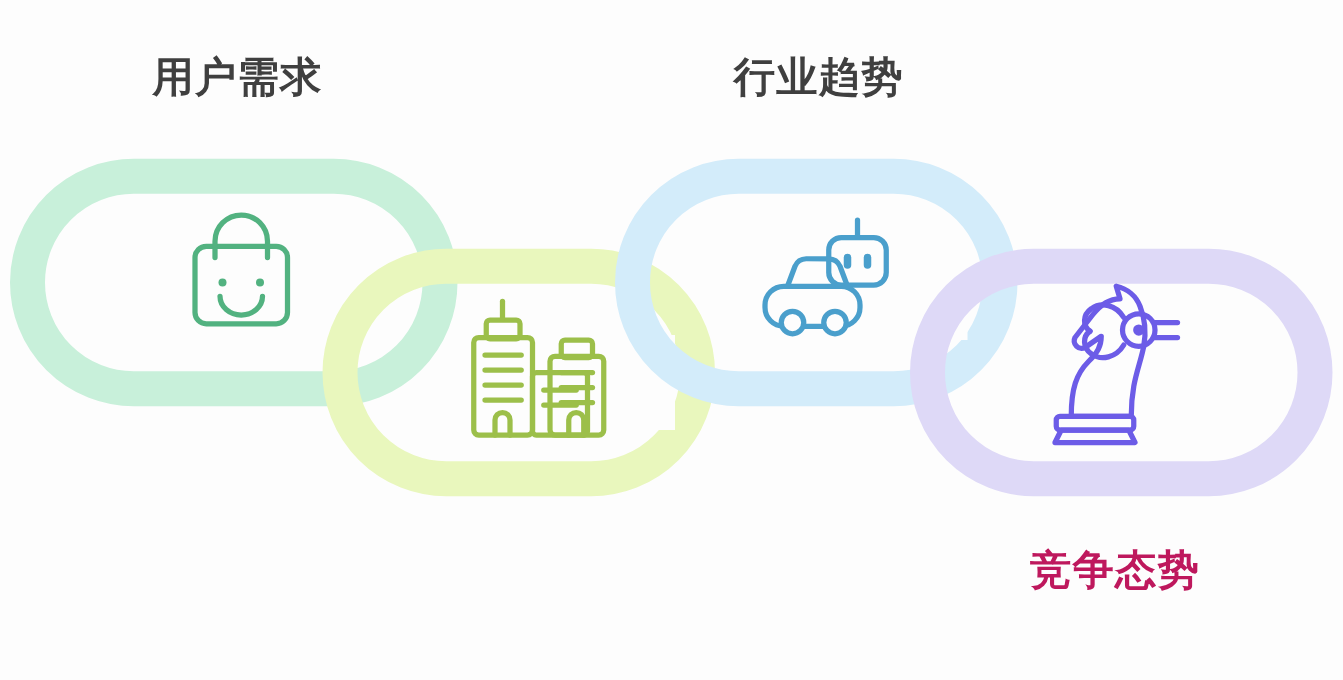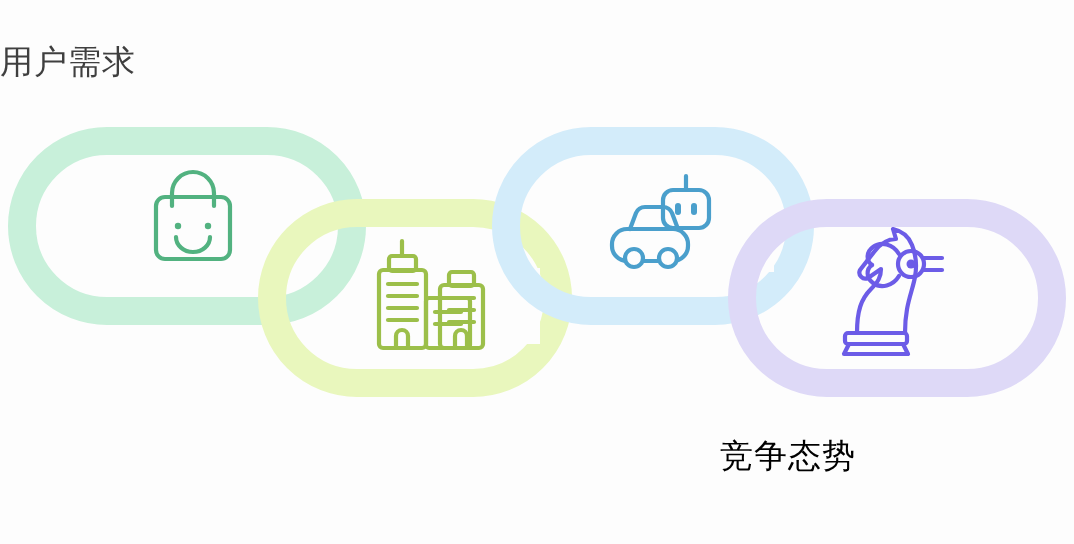--- a/index.html
+++ b/index.html
@@ -20,23 +20,23 @@
     position: absolute;
     left: 0; top: 0;
     width: 1074px;
     height: 544px;
   }
   .chain-label {
     position: absolute;
     font-size: 33px;
     letter-spacing: 1px;
     color: #3f3f3f;
-    font-weight: 400;
+    font-weight: 700;
     white-space: nowrap;
-    text-align: left;
+    text-align: center;
     font-family: "Liberation Sans", "DejaVu Sans", sans-serif;
   }
   .label-top  { top: 40px; }
   .label-bot  { top: 434px; }
   #label-0 { left: 0px;   width: 380px; }
   #label-1 { left: 250px; width: 340px; }
   #label-2 { left: 485px; width: 340px; }
   #label-3 { left: 720px; width: 344px; }
 </style>
 </head>
@@ -149,16 +149,17 @@
       <path d="M899 254 c-6 -10 -18 -13 -26 -7 c-7 5 -7 14 -1 18"></path>
       <path d="M899 276 c-6 10 -18 13 -26 7 c-7 -5 -7 -14 -1 -18"></path>
       <line x1="924" y1="258" x2="942" y2="258"></line>
       <line x1="924" y1="270" x2="942" y2="270"></line>
     </g>
   </svg>
 
   <div class="chain-label label-top" id="label-0" style="color: rgb(63, 63, 63);">用户需求</div>
 
 
+  <div class="chain-label label-top" id="label-2" style="color: rgb(63, 63, 63);">行业趋势</div>
 
-  <div class="chain-label label-bot" id="label-3" style="color: #000000;">竞争态势</div>
+  <div class="chain-label label-bot" id="label-3" style="color: #be185d;">竞争态势</div>
 
 </div>
 
 </body></html>

